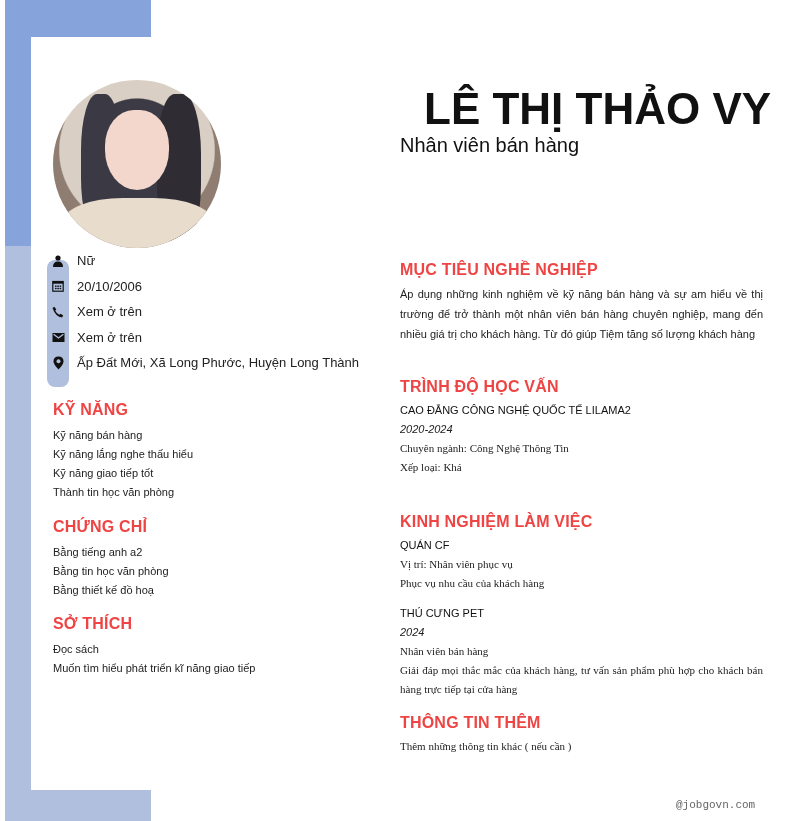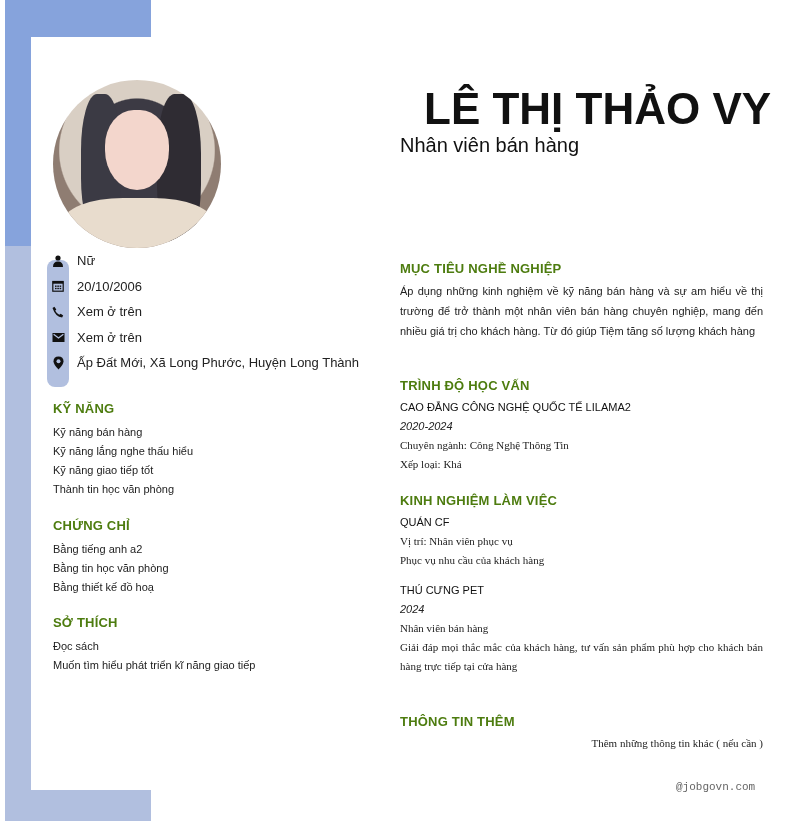--- a/index.html
+++ b/index.html
@@ -15,30 +15,30 @@
   .photo .face { position:absolute; left:52px; top:30px; width:64px; height:80px; border-radius:45% 45% 50% 50%; background:#f3d6cc; }
   .photo .hairL { position:absolute; left:28px; top:14px; width:40px; height:140px; border-radius:40%; background:#3b3a44; }
   .photo .hairR { position:absolute; left:104px; top:14px; width:44px; height:150px; border-radius:40%; background:#2f2c33; }
   .photo .coat { position:absolute; left:10px; top:118px; width:150px; height:60px; border-radius:40% 40% 0 0; background:#e8dccd; }
   .contact-bar { position:absolute; left:47px; top:260px; width:22px; height:127px; border-radius:8px; background:#b1bfdf; }
   .contact { position:absolute; left:50px; top:248px; }
   .contact-row { display:flex; align-items:center; height:25.5px; }
   .contact-row .ic { width:16px; height:16px; display:flex; align-items:center; justify-content:center; margin-right:11px; }
   .contact-row span.txt { font-size:13px; color:#222; }
   .left-sec { position:absolute; left:53px; }
-  .sec-title { font-size:13px; font-weight:bold; color:#4d7c0f; letter-spacing:0.2px; }
+  .sec-title { font-size:16px; font-weight:bold; color:#ef4444; letter-spacing:0.2px; }
   .left-list div { font-size:11px; color:#222; height:19px; line-height:19px; }
   .name { position:absolute; left:400px; top:84px; font-size:44px; font-weight:bold; color:#111;margin-left:24px; }
   .role { position:absolute; left:400px; top:134px; font-size:20px; color:#111; }
   .right { position:absolute; left:400px; width:363px; }
   .para { font-size:11px; line-height:20px; color:#222; text-align:justify; }
   .org { font-size:11px; font-weight:normal; color:#111; height:19px; line-height:19px; }
   .year { font-size:11px; font-style:italic; color:#222; height:19px; line-height:19px; }
   .line { font-size:11px; color:#222; line-height:19px;font-family:Liberation Serif, serif; }
-  .footer-mark { position:absolute; left:676px; top:781px; font-family:"Liberation Mono", monospace; font-size:11px; color:#666; }
+  .footer-mark { position:absolute; left:676px; top:799px; font-family:"Liberation Mono", monospace; font-size:11px; color:#666; }
 </style>
 </head>
 <body>
 
 <div class="deco-top"></div>
 <div class="deco-bottom"></div>
 <div class="deco-foot"></div>
 <div class="card"></div>
 
 <div class="photo">
@@ -140,33 +140,33 @@
 <div class="right" style="top:378px;">
   <div class="sec-title">TRÌNH ĐỘ HỌC VẤN</div>
   <div style="margin-top:5px;">
     <div class="org">CAO ĐẲNG CÔNG NGHỆ QUỐC TẾ LILAMA2</div>
     <div class="year">2020-2024</div>
     <div class="line">Chuyên ngành: Công Nghệ Thông Tin</div>
     <div class="line">Xếp loại: Khá</div>
   </div>
 </div>
 
-<div class="right" style="top:493px;">
+<div class="right" style="top:513px;">
   <div class="sec-title">KINH NGHIỆM LÀM VIỆC</div>
   <div style="margin-top:5px;">
     <div class="org">QUÁN CF</div>
     <div class="line">Vị trí: Nhân viên phục vụ</div>
     <div class="line">Phục vụ nhu cầu của khách hàng</div>
   </div>
   <div style="margin-top:11px;">
     <div class="org">THÚ CƯNG PET</div>
     <div class="year">2024</div>
     <div class="line">Nhân viên bán hàng</div>
     <div class="line" style="text-align:justify;">Giải đáp mọi thắc mắc của khách hàng, tư vấn sản phẩm phù hợp cho khách bán hàng trực tiếp tại cửa hàng</div>
   </div>
 </div>
 
 <div class="right" style="top:714px;">
   <div class="sec-title">THÔNG TIN THÊM</div>
-  <div class="line" style="margin-top:5px;text-align:right;">Thêm những thông tin khác ( nếu cần )</div>
+  <div class="line" style="margin-top:5px;">Thêm những thông tin khác ( nếu cần )</div>
 </div>
 
 <div class="footer-mark">@jobgovn.com</div>
 
 </body></html>

